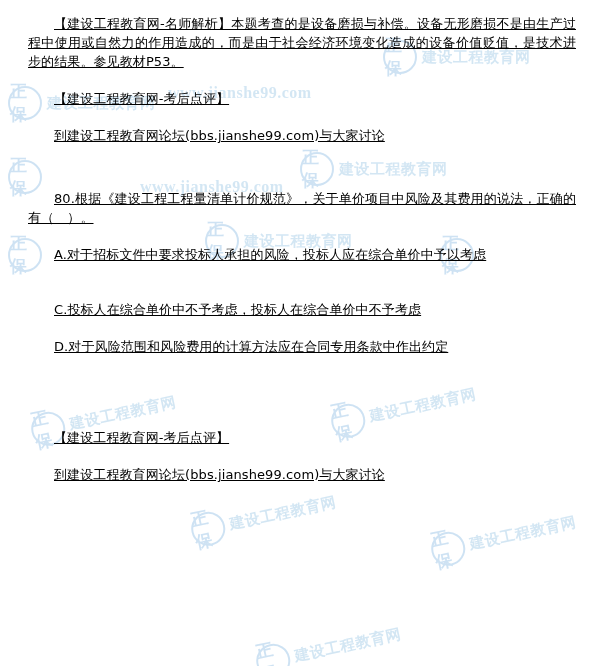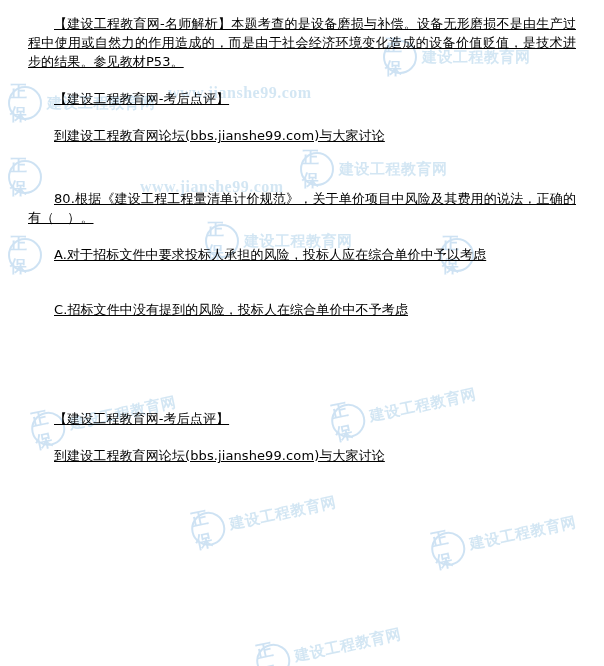--- a/index.html
+++ b/index.html
@@ -162,23 +162,24 @@
   <div class="gap-xl"></div>
 
   <p class="indent">80.根据《建设工程工程量清单计价规范》，关于单价项目中风险及其费用的说法，正确的有（　）。</p>
   <div class="gap-m"></div>
 
   <p class="indent">A.对于招标文件中要求投标人承担的风险，投标人应在综合单价中予以考虑</p>
   <div class="gap-m"></div>
 
   <div class="gap-m"></div>
 
-  <p class="indent">C.招标文件中没有提到的风险，投标人在综合单价中不予考虑</p>
+  <p class="indent">C.投标人在综合单价中不予考虑，投标人在综合单价中不予考虑</p>
   <div class="gap-m"></div>
 
+  <p class="indent">D.对于风险范围和风险费用的计算方法应在合同专用条款中作出约定</p>
   <div class="gap-m"></div>
 
   <div class="gap-m"></div>
 
   <div class="gap-m"></div>
 
   <div class="gap-m"></div>
 
   <p class="indent">【建设工程教育网-考后点评】</p>
   <div class="gap-m"></div>

